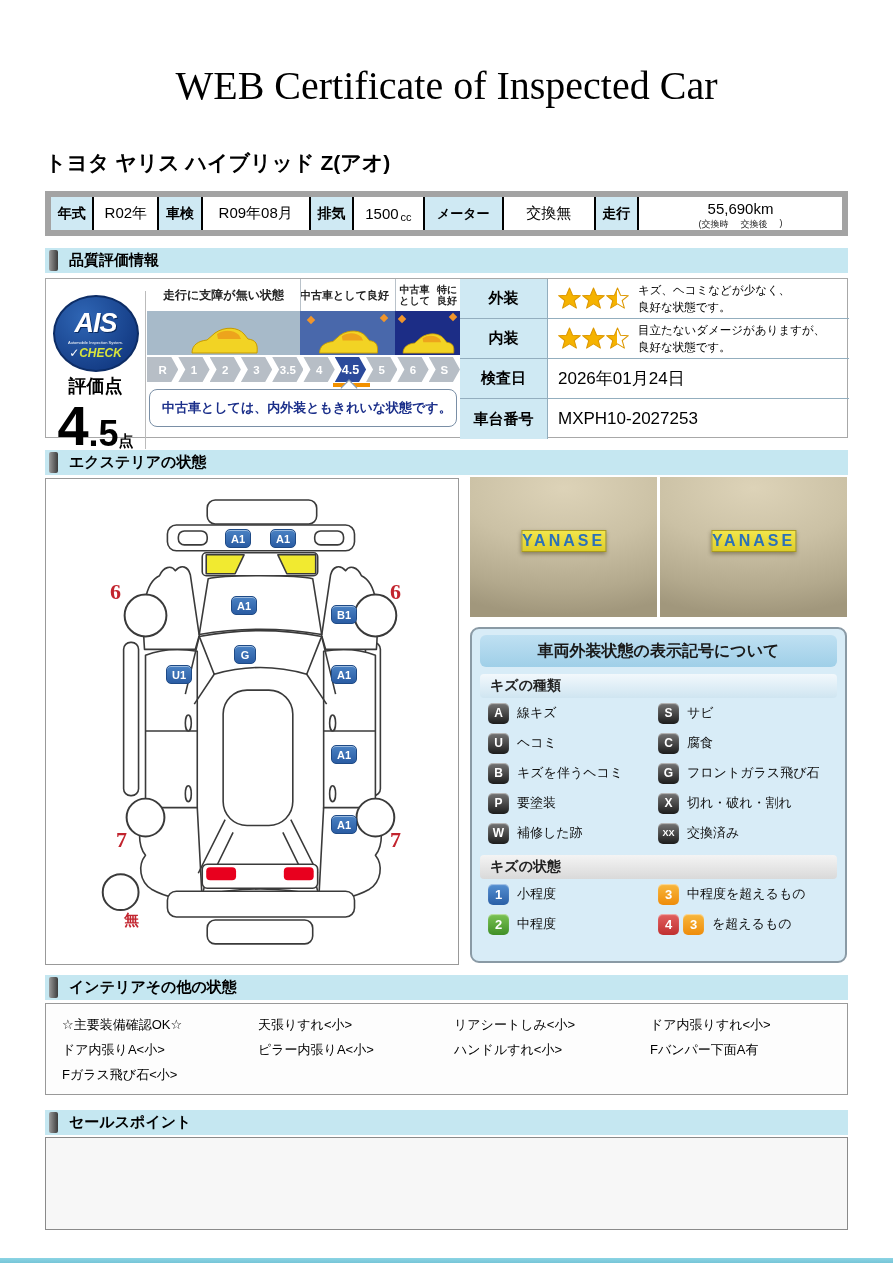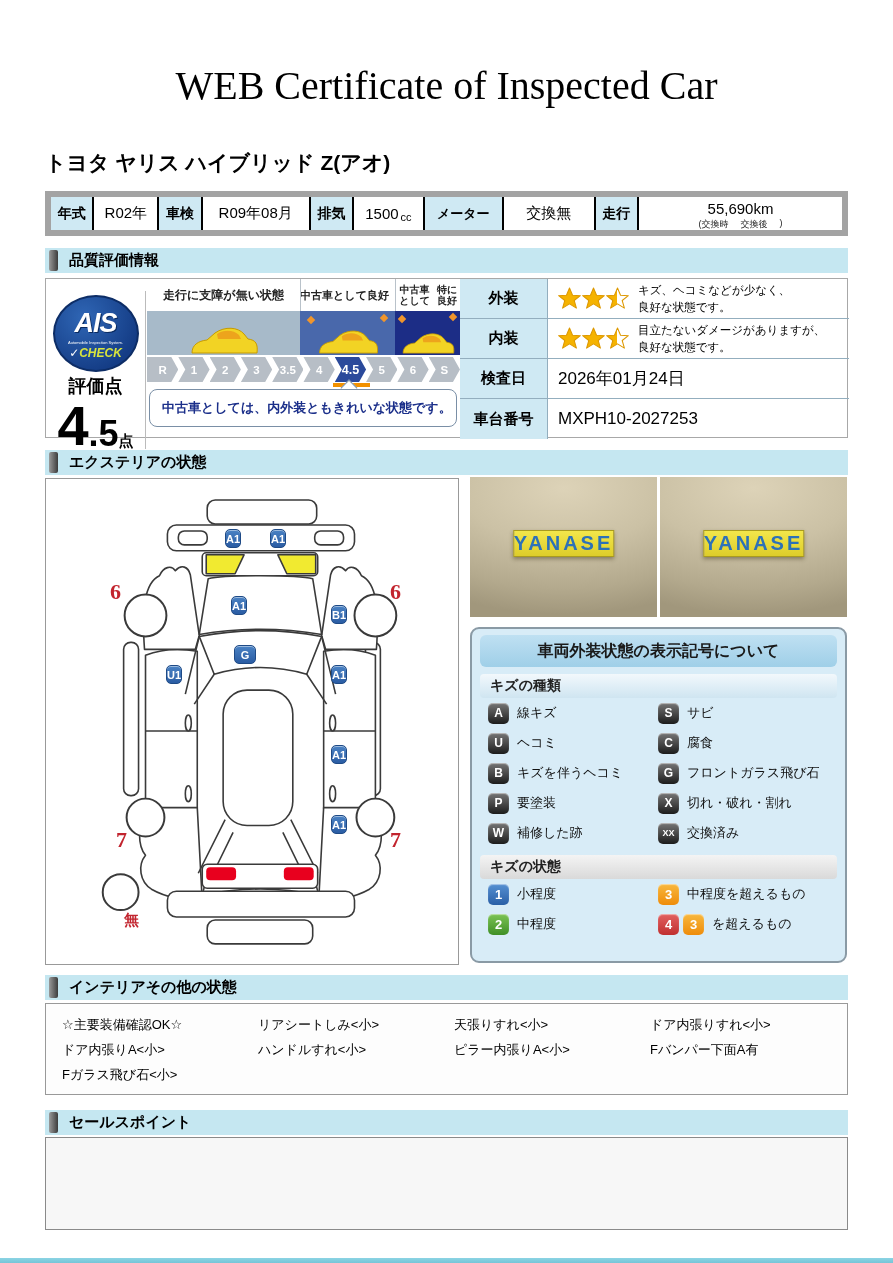--- a/index.html
+++ b/index.html
@@ -82,37 +82,37 @@
   .qr-label { width:88px; background:#cfe9f3; border-right:1px solid #93aebe;
     display:flex; align-items:center; justify-content:center; font-size:15px; font-weight:bold; color:#000; }
   .qr-val { flex:1; display:flex; align-items:center; padding-left:10px; font-size:17px; color:#000; }
   .stars { display:flex; align-items:center; margin-right:8px; }
   .stars svg { margin-right:1px; }
   .qr-text { font-size:11.5px; line-height:1.45; color:#000; }
 
   
   .diagram { position:absolute; top:468px; left:45px; width:414px; height:487px;
     border:1px solid #999; background:#fff; }
-  .mark { position:absolute; width:16px; height:19px; border-radius:5px;
+  .mark { position:absolute; width:26px; height:19px; border-radius:5px;
     background:linear-gradient(180deg,#4a82c4,#2a5ca3); border:1px solid #1e4a86;
     box-shadow:inset 0 1px 0 rgba(255,255,255,.45); color:#fff; font-weight:bold; font-size:11px;
     display:flex; align-items:center; justify-content:center; }
   .mark.sq { width:22px; }
   .wnum { position:absolute; color:#c2242e; font-weight:bold; font-size:22px;
     font-family:"Liberation Serif","DejaVu Serif",serif; }
   .wnone { position:absolute; color:#c2242e; font-weight:bold; font-size:15px; }
 
   
   .photo { position:absolute; top:467px; width:187px; height:140px;
     background:radial-gradient(ellipse 120% 90% at 50% 8%, #ddd3b8 0%, #cbc1a5 45%, #b3a98d 80%, #a1977c 100%); }
   .photo1 { left:470px; } .photo2 { left:660px; }
   .sign { position:absolute; left:50%; top:38%; transform:translateX(-50%);
     background:linear-gradient(#f3e64b,#ddcd2a); border:1px solid #a99b1e;
     box-shadow:0 2px 4px rgba(60,50,20,.45); padding:1px 0;
-    color:#2c71b8; font-weight:bold; font-size:20px; letter-spacing:3px; white-space:nowrap; }
+    color:#2c71b8; font-weight:bold; font-size:16px; letter-spacing:3px; white-space:nowrap; }
 
   
   .legend { position:absolute; top:617px; left:470px; width:377px; height:336px;
     background:#d8ecf7; border:2px solid #8a9aa5; border-radius:9px; padding:6px 8px; }
   .lg-title { height:32px; border-radius:6px; background:linear-gradient(#bfe0f2,#9fcfe8);
     display:flex; align-items:center; justify-content:center; font-size:16px; font-weight:bold; color:#1a1a1a; }
   .lg-band { height:24px; border-radius:4px; margin-top:7px; display:flex; align-items:center;
     padding-left:10px; font-size:14px; font-weight:bold; color:#222; }
   .lg-band.kinds { background:linear-gradient(#f2f8fc,#cfe5f1); }
   .lg-band.states { background:linear-gradient(#f4f4f4,#d9d9d9); }
@@ -458,26 +458,26 @@
     <div class="sec-accent"></div>
     <div class="sec-title">インテリアその他の状態</div>
   </div>
   <div class="interior-box">
     <div class="int-col">
       <div>☆主要装備確認OK☆</div>
       <div>ドア内張りA&lt;小&gt;</div>
       <div>Fガラス飛び石&lt;小&gt;</div>
     </div>
     <div class="int-col">
+      <div>天張りすれ&lt;小&gt;</div>
+      <div>ピラー内張りA&lt;小&gt;</div>
+    </div>
+    <div class="int-col">
       <div>リアシートしみ&lt;小&gt;</div>
       <div>ハンドルすれ&lt;小&gt;</div>
-    </div>
-    <div class="int-col">
-      <div>天張りすれ&lt;小&gt;</div>
-      <div>ピラー内張りA&lt;小&gt;</div>
     </div>
     <div class="int-col">
       <div>ドア内張りすれ&lt;小&gt;</div>
       <div>Fバンパー下面A有</div>
     </div>
   </div>
 
   <div class="sec-header" style="top:1100px">
     <div class="sec-accent"></div>
     <div class="sec-title">セールスポイント</div>

